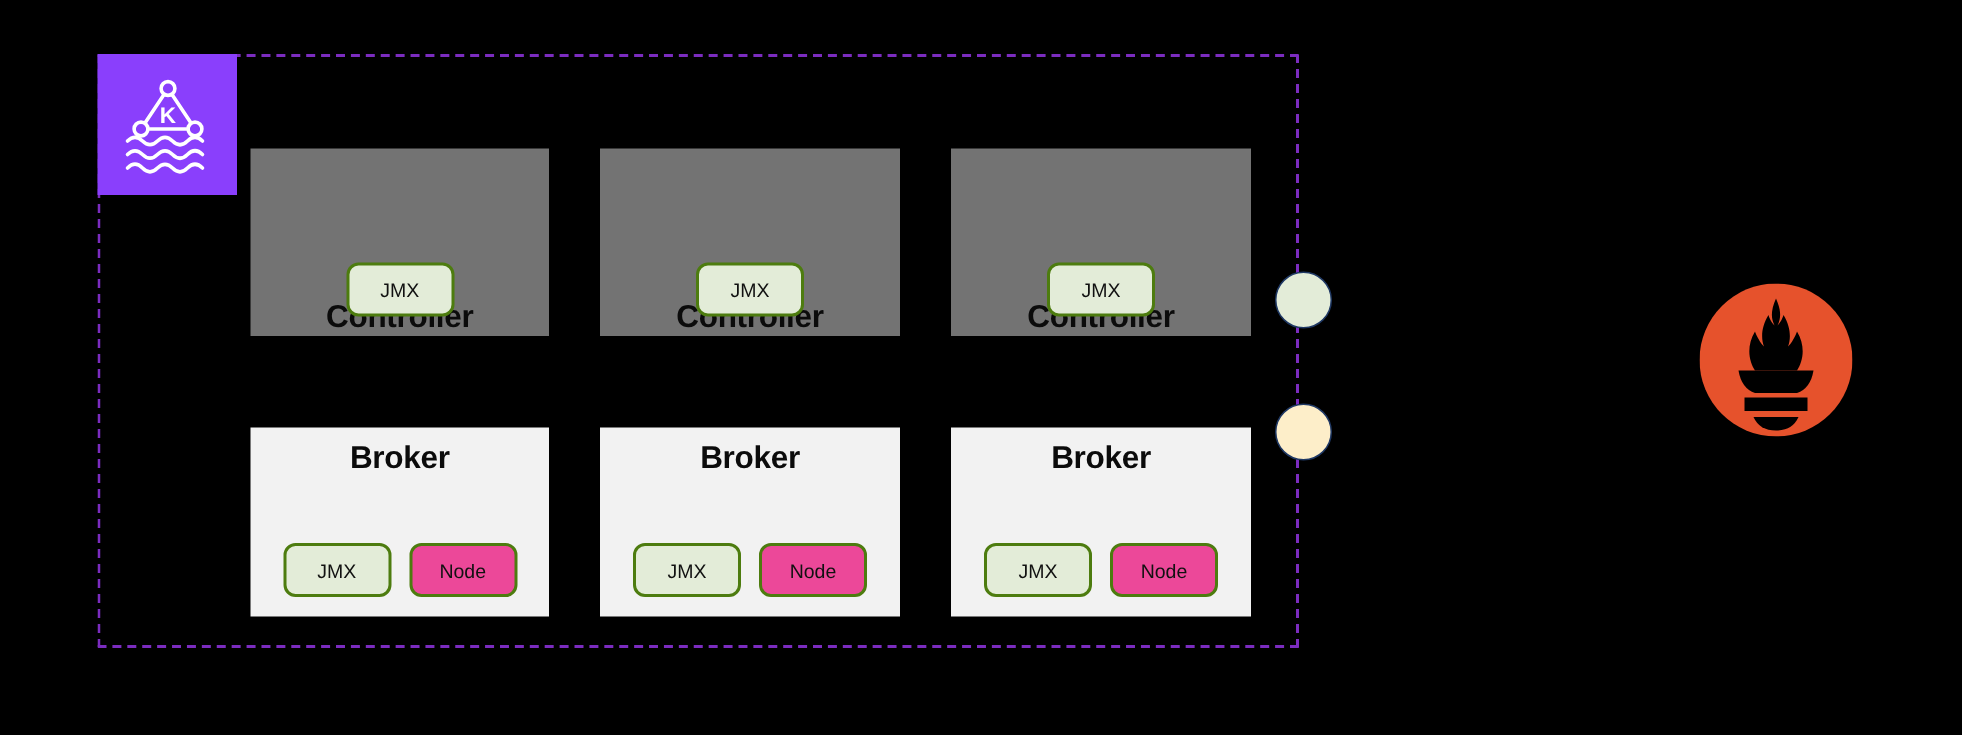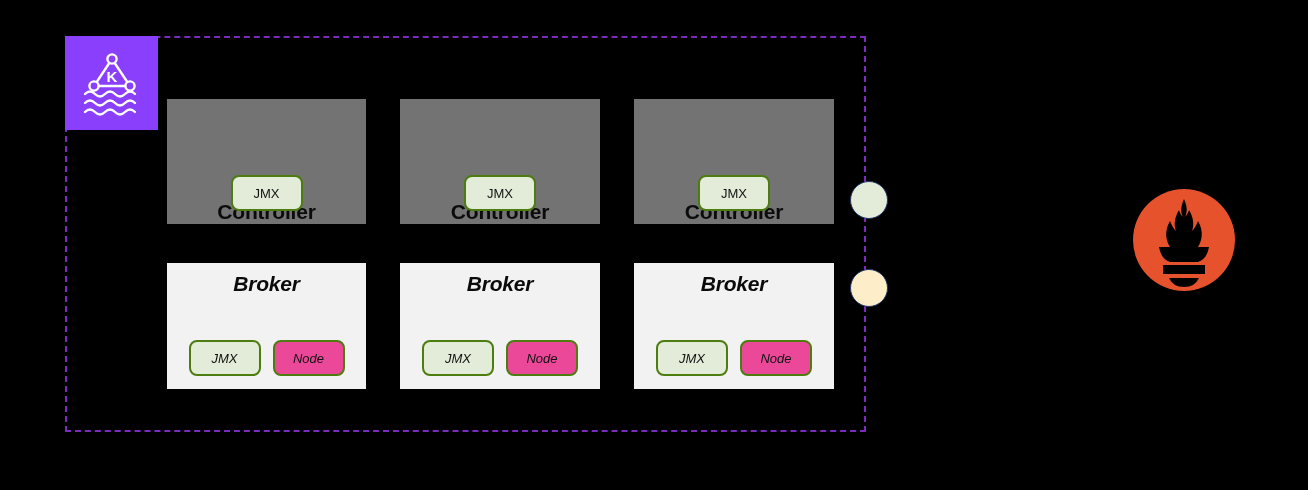--- a/index.html
+++ b/index.html
@@ -53,23 +53,22 @@
     align-items: center;
   }
   .node-box.controller {
     background: #737373;
     top: 99px;
     height: 125px;
     justify-content: flex-end;
   }
   .node-box.broker {
     background: #f2f2f2;
-    top: 263px;
+    top: 285px;
     height: 126px;
-    font-style: italic;
   }
   .node-title {
     font-size: 21px;
     font-weight: bold;
     color: #0b0b0b;
     letter-spacing: -0.2px;
     margin-top: 9px;
   }
   .pill-row {
     position: absolute;

